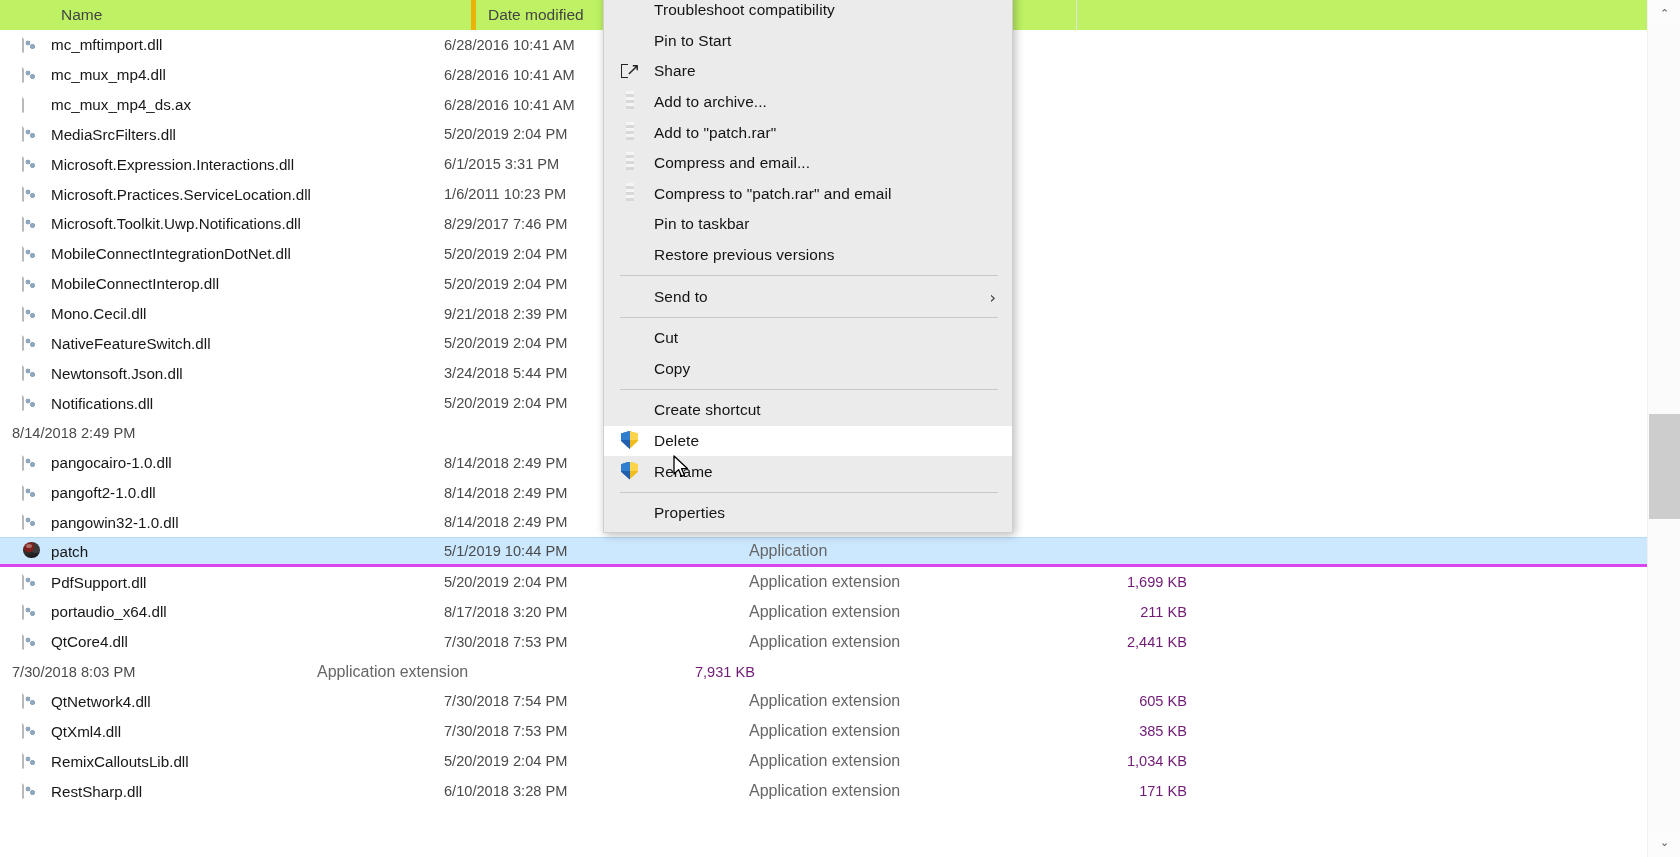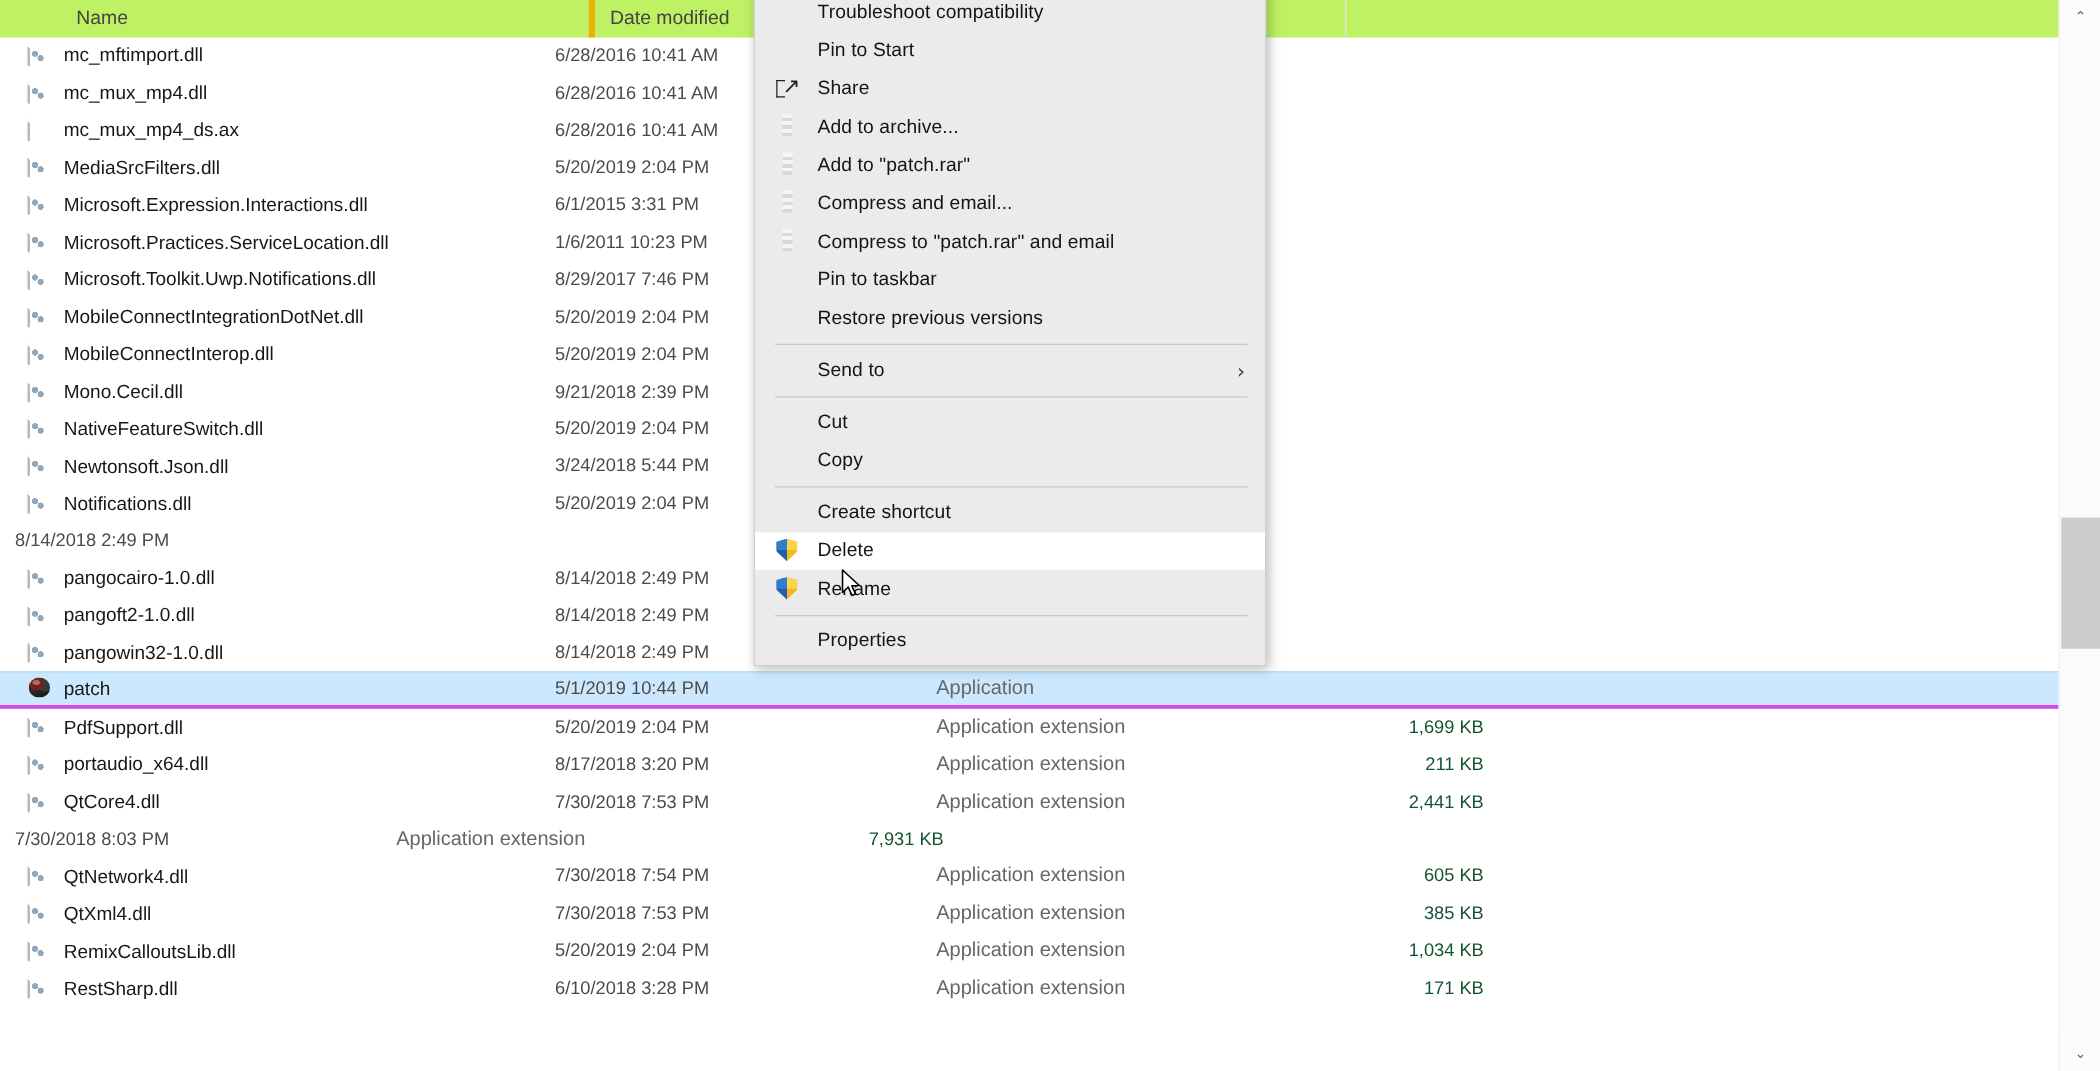--- a/index.html
+++ b/index.html
@@ -98,21 +98,21 @@
   .cell-type {
     width: 300px;
     padding-left: 12px;
     color: #666;
     font-size: 16px;
   }
   .cell-size {
     width: 200px;
     padding-right: 50px;
     text-align: right;
-    color: #14532d;
+    color: #701a75;
     font-size: 14.6px;
   }
 
   .fname { color: #171717; font-size: 15.2px; }
 
   
   .ic {
     width: 18px; height: 20px;
     margin-right: 11px;
     flex: 0 0 18px;

